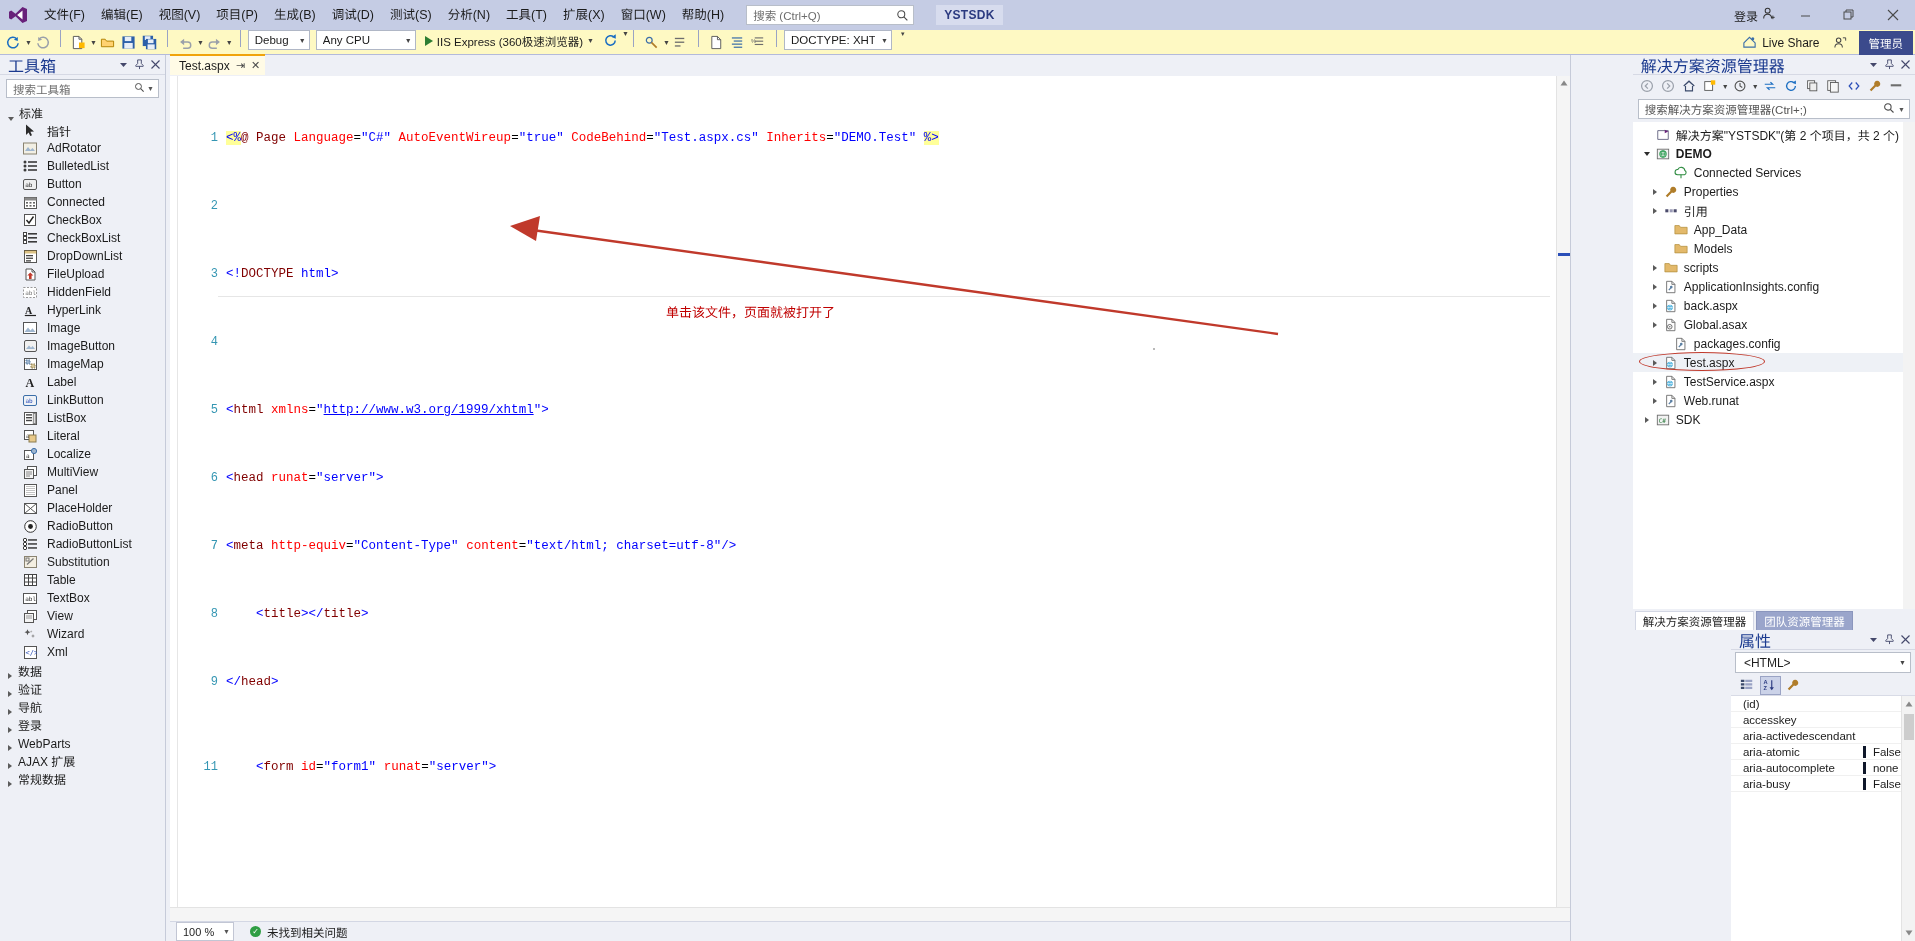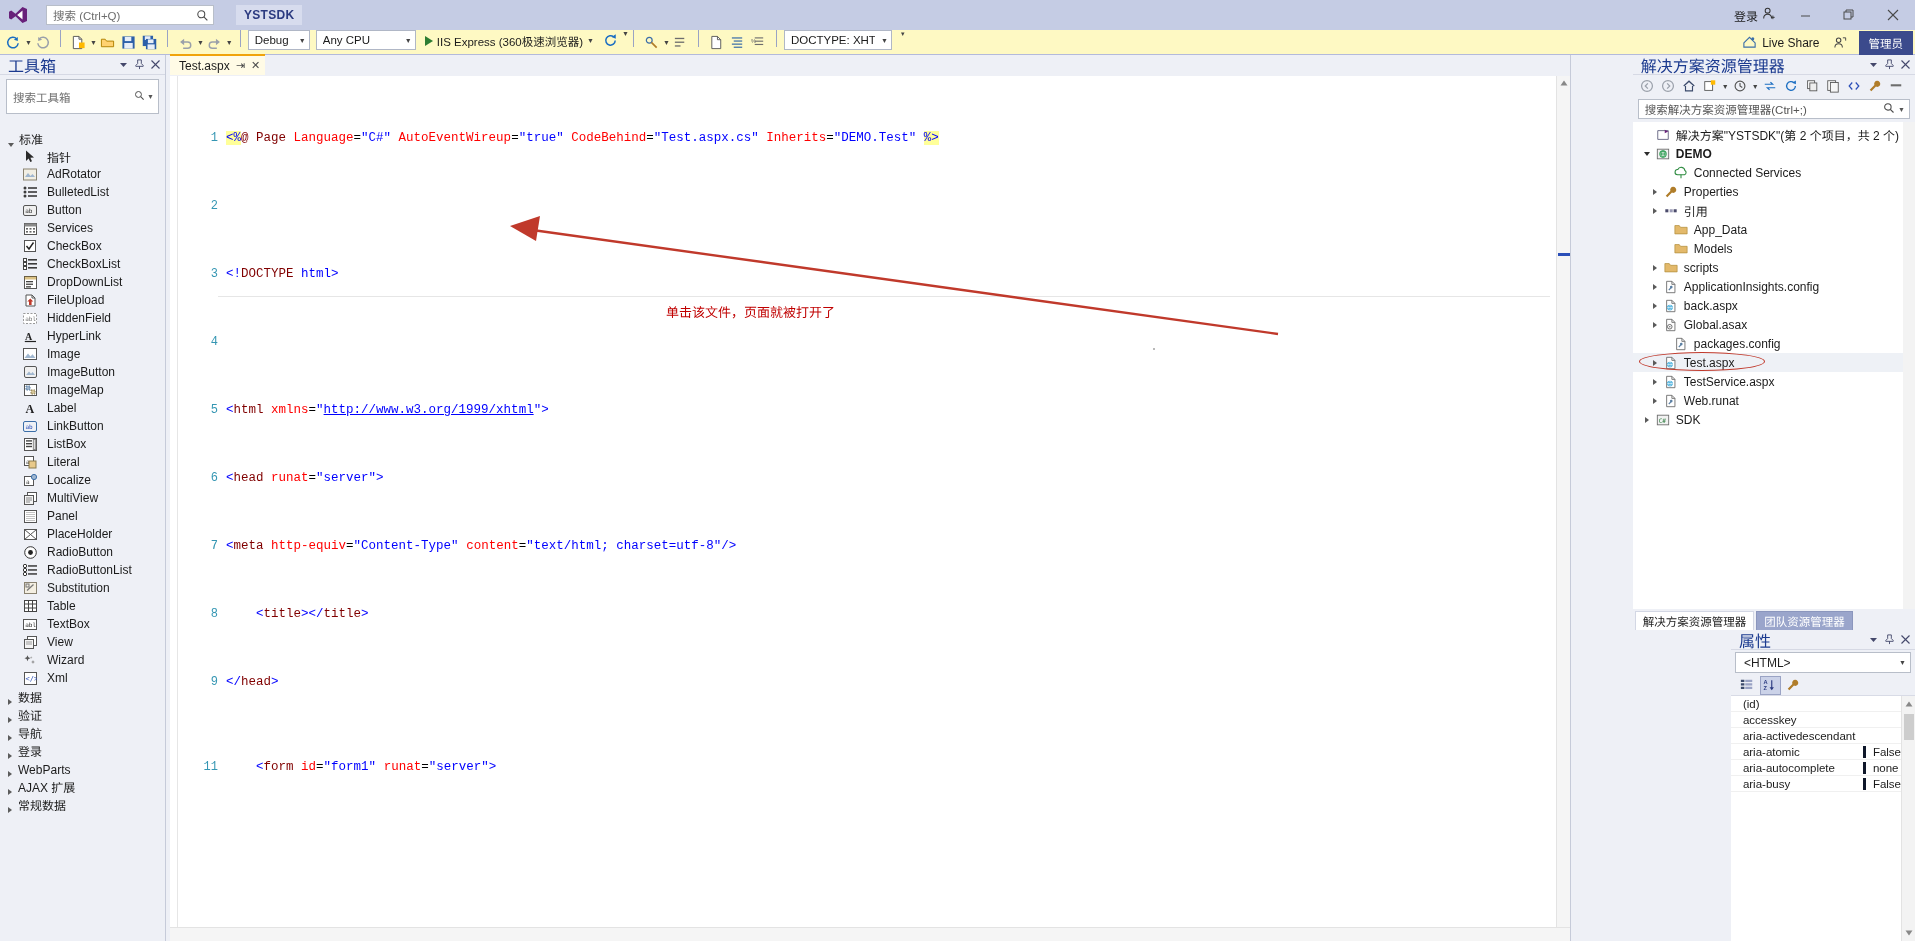--- a/index.html
+++ b/index.html
@@ -71,21 +71,21 @@
 
   
   .toolbox { width:166px; flex:0 0 166px; display:flex; flex-direction:column; background:#eef0f6; border-right:1px solid #c6cbd9; }
   .pane-head {
     height:20px; display:flex; align-items:center; padding:0 2px 0 8px; background:#eef0f6;
     border-bottom:1px solid #d6d9e4;
   }
   .pane-title { font-size:16px; color:#1b3a8f; flex:1; white-space:nowrap; }
   .pane-ic { width:16px; height:16px; display:flex; align-items:center; justify-content:center; color:#44486b; }
   .tbx-search {
-    margin:4px 6px 12px 6px; height:35px; background:#ffffff; border:1px solid #b8bec9;
+    margin:4px 6px 2px 6px; height:19px; background:#ffffff; border:1px solid #b8bec9;
     display:flex; align-items:center; padding:0 4px 0 6px; font-size:11.5px; color:#6d6d6d;
   }
   .tbx-list { flex:1; overflow:hidden; padding-top:3px; }
   .tbx-cat { display:flex; align-items:flex-end; height:18px; padding-left:8px; font-size:12px; color:#1b1b1b; }
   .tri-r { width:0;height:0;border-left:4px solid #5b5b5b;border-top:3.5px solid transparent;border-bottom:3.5px solid transparent;margin-right:6px; }
   .tri-d { width:0;height:0;border-top:4px solid #5b5b5b;border-left:3.5px solid transparent;border-right:3.5px solid transparent;margin-right:5px; }
   .tbx-item { display:flex; align-items:center; height:18px; padding-left:22px; font-size:12px; color:#1b1b1b; white-space:nowrap; }
   .tbx-ico { width:16px; height:14px; flex:0 0 16px; margin-right:9px; display:flex; align-items:center; justify-content:center; }
   .tbx-ico svg { display:block; }
 
@@ -172,20 +172,34 @@
 <div class="app">
 
   <div class="titlebar">
     <div class="vs-logo">
       <svg width="20" height="20" viewBox="0 0 20 20">
           <path d="M14.5 2 L19 4 L19 16 L14.5 18 L7.5 11.2 L3.2 14.5 L1 13.3 L1 6.7 L3.2 5.5 L7.5 8.8 Z" fill="#68217a"></path>
           <path d="M14.5 5.4 L14.5 14.6 L9.2 10 Z" fill="#ffffff"></path>
         </svg>
     </div>
 
+    <div class="menu">
+      <div class="menu-item">文件(F)</div>
+      <div class="menu-item">编辑(E)</div>
+      <div class="menu-item">视图(V)</div>
+      <div class="menu-item">项目(P)</div>
+      <div class="menu-item">生成(B)</div>
+      <div class="menu-item">调试(D)</div>
+      <div class="menu-item">测试(S)</div>
+      <div class="menu-item">分析(N)</div>
+      <div class="menu-item">工具(T)</div>
+      <div class="menu-item">扩展(X)</div>
+      <div class="menu-item">窗口(W)</div>
+      <div class="menu-item">帮助(H)</div>
+    </div>
 
     <div class="qsearch">
       <span class="ph">搜索 (Ctrl+Q)</span>
       <span class="mag">
         <svg width="13" height="13" viewBox="0 0 16 16">
             <circle cx="6.5" cy="6.5" r="4.3" fill="none" stroke="#4a4a4a" stroke-width="1.3"></circle>
             <line x1="9.7" y1="9.7" x2="14" y2="14" stroke="#4a4a4a" stroke-width="1.4"></line>
           </svg>
       </span>
     </div>
@@ -468,21 +482,21 @@
                 <g fill="#666">
                   <rect x="2" y="6" width="2" height="1.6"></rect>
                   <rect x="5.5" y="6" width="2" height="1.6"></rect>
                   <rect x="9" y="6" width="2" height="1.6"></rect>
                   <rect x="2" y="9" width="2" height="1.6"></rect>
                   <rect x="5.5" y="9" width="2" height="1.6"></rect>
                   <rect x="9" y="9" width="2" height="1.6"></rect>
                 </g>
               </svg>
             </span>
-          <span>Services</span>
+          <span>Connected</span>
         </div>
         <div class="tbx-item">
           <span class="tbx-ico">
               <svg width="12" height="12" viewBox="0 0 12 12">
                 <rect x="0.5" y="0.5" width="11" height="11" fill="#fff" stroke="#555"></rect>
                 <polyline points="2.5,6 5,9 9.5,2.5" fill="none" stroke="#222" stroke-width="1.4"></polyline>
               </svg>
             </span>
           <span>CheckBox</span>
         </div>
@@ -842,20 +856,30 @@
             <svg width="8" height="6" viewBox="0 0 8 6">
                 <polygon points="4,0.5 7.5,5.5 0.5,5.5" fill="#888"></polygon>
               </svg>
           </div>
           <div class="thumbmark" style="top:177px;"></div>
         </div>
       </div>
 
       <div class="hscrollzone"></div>
 
+      <div class="ed-status">
+        <div class="zoombox">
+          <span>100 %</span>
+          <span class="cc">▼</span>
+        </div>
+        <div class="status-msg">
+          <span class="ok-dot">✓</span>
+          <span>未找到相关问题</span>
+        </div>
+      </div>
     </div>
 
     <div class="right-col">
 
       <div class="sol-pane">
         <div class="pane-head">
           <span class="pane-title">解决方案资源管理器</span>
           <span class="pane-ic">
             <svg width="11" height="11" viewBox="0 0 11 11">
                 <polygon points="2,4 9,4 5.5,8" fill="#44486b"></polygon>

